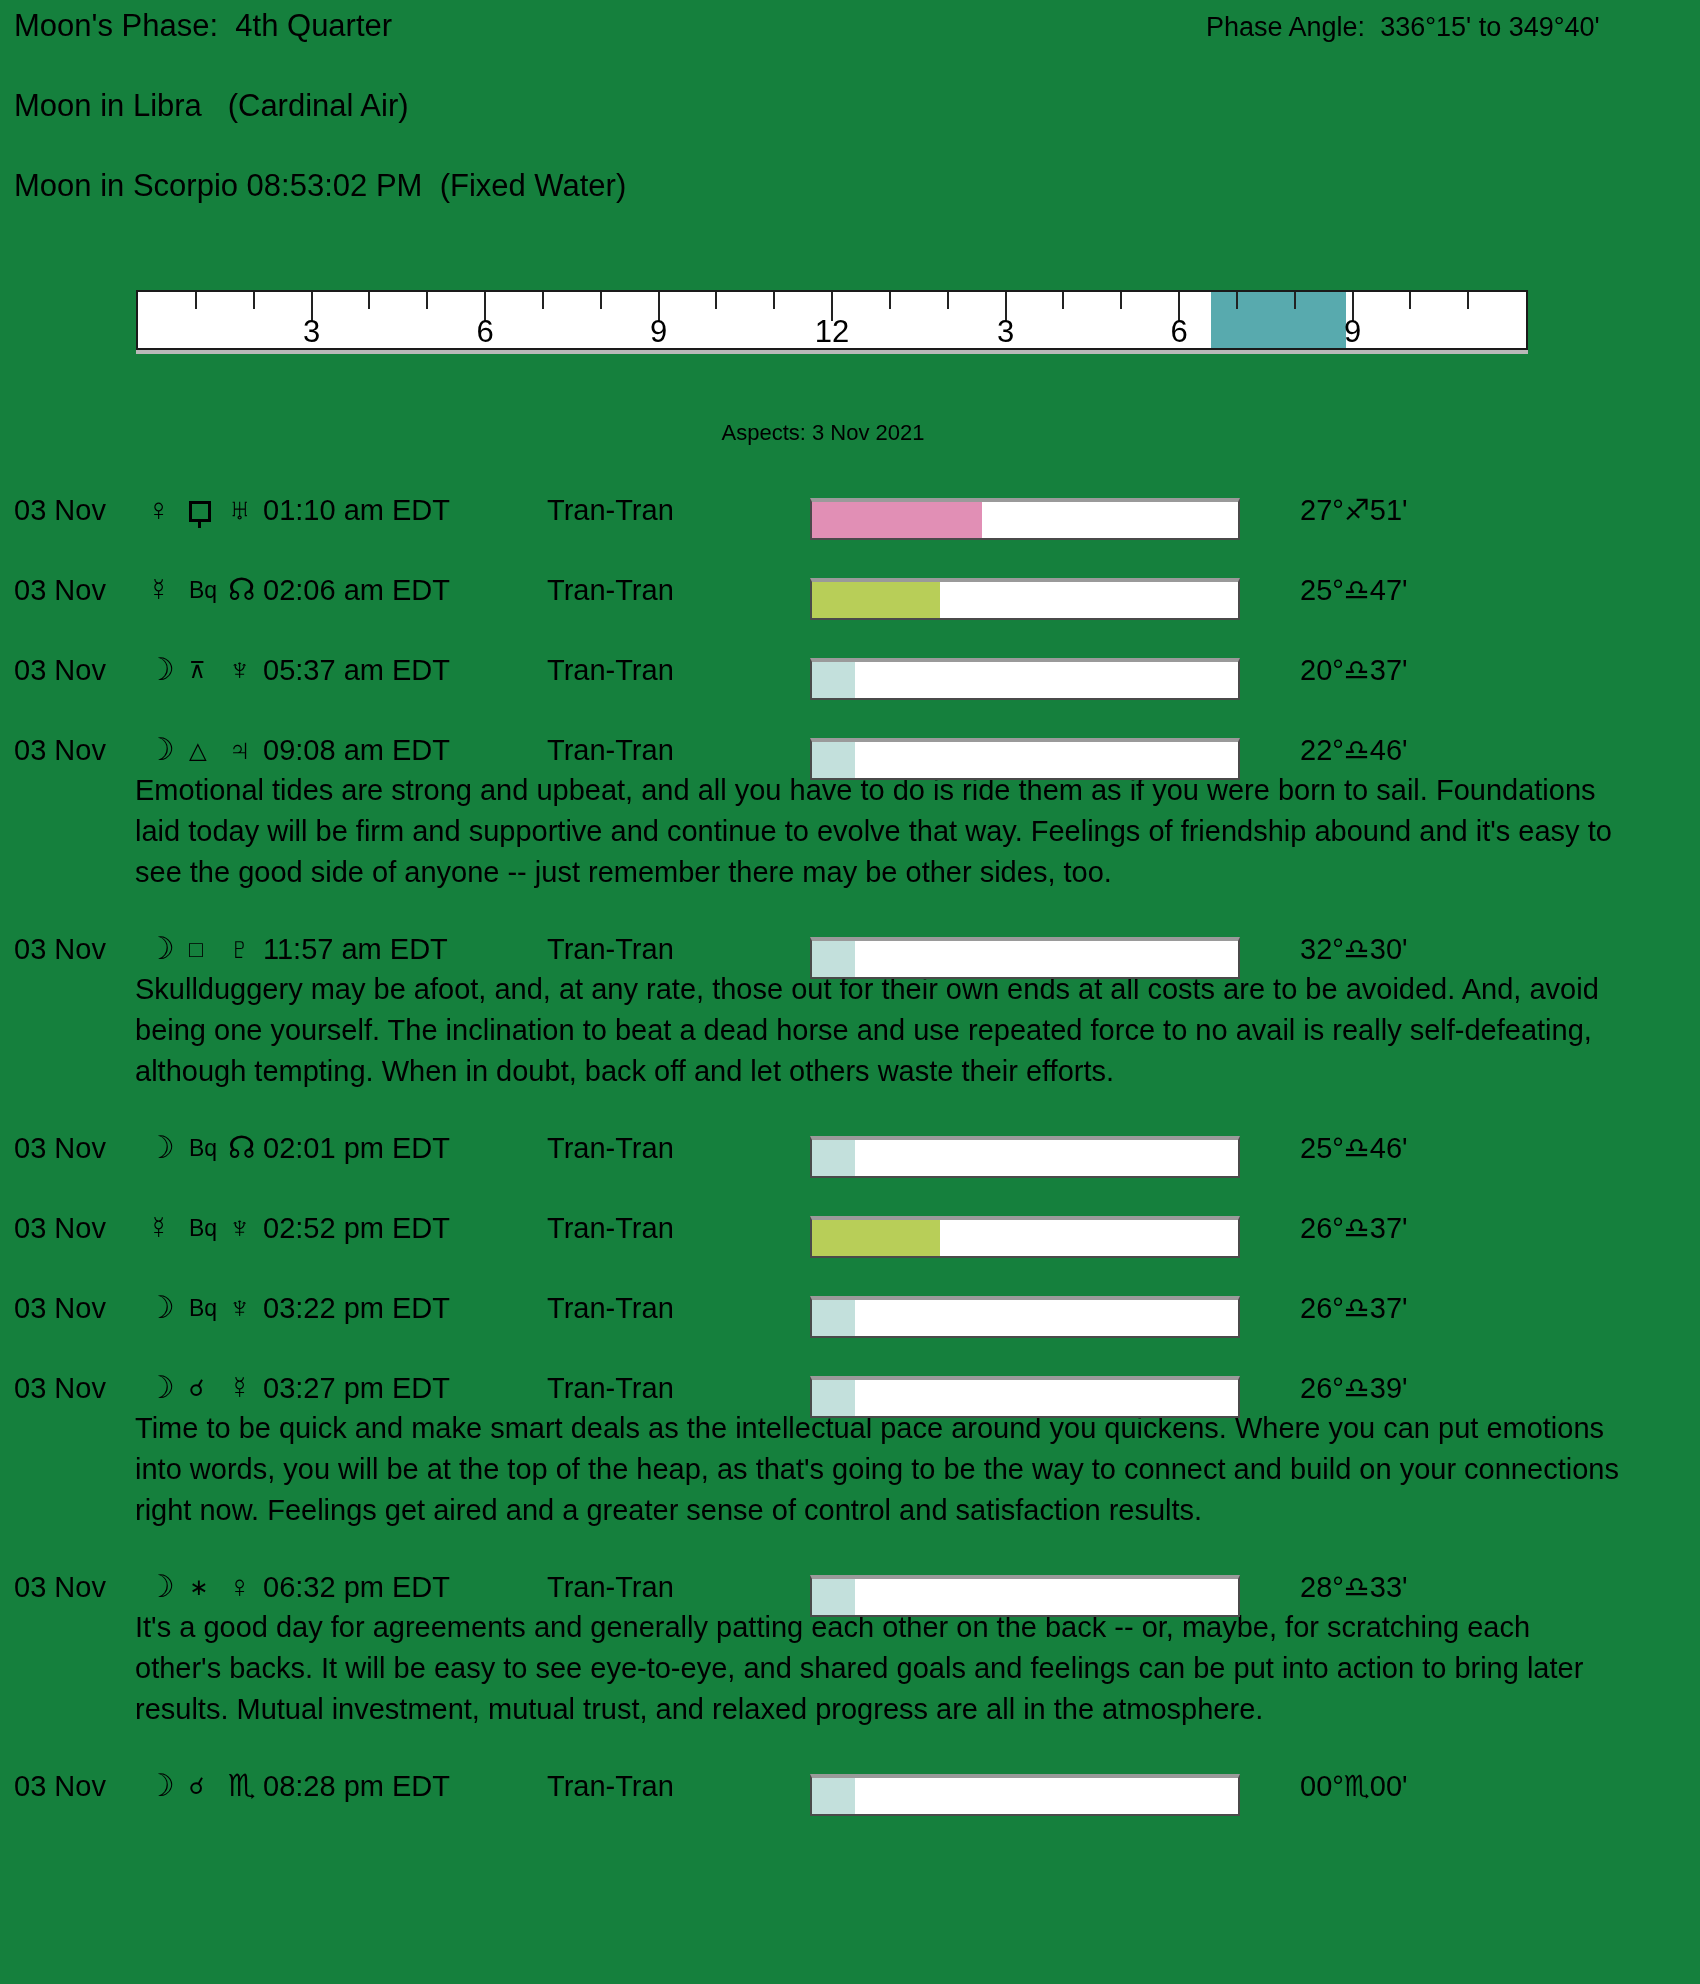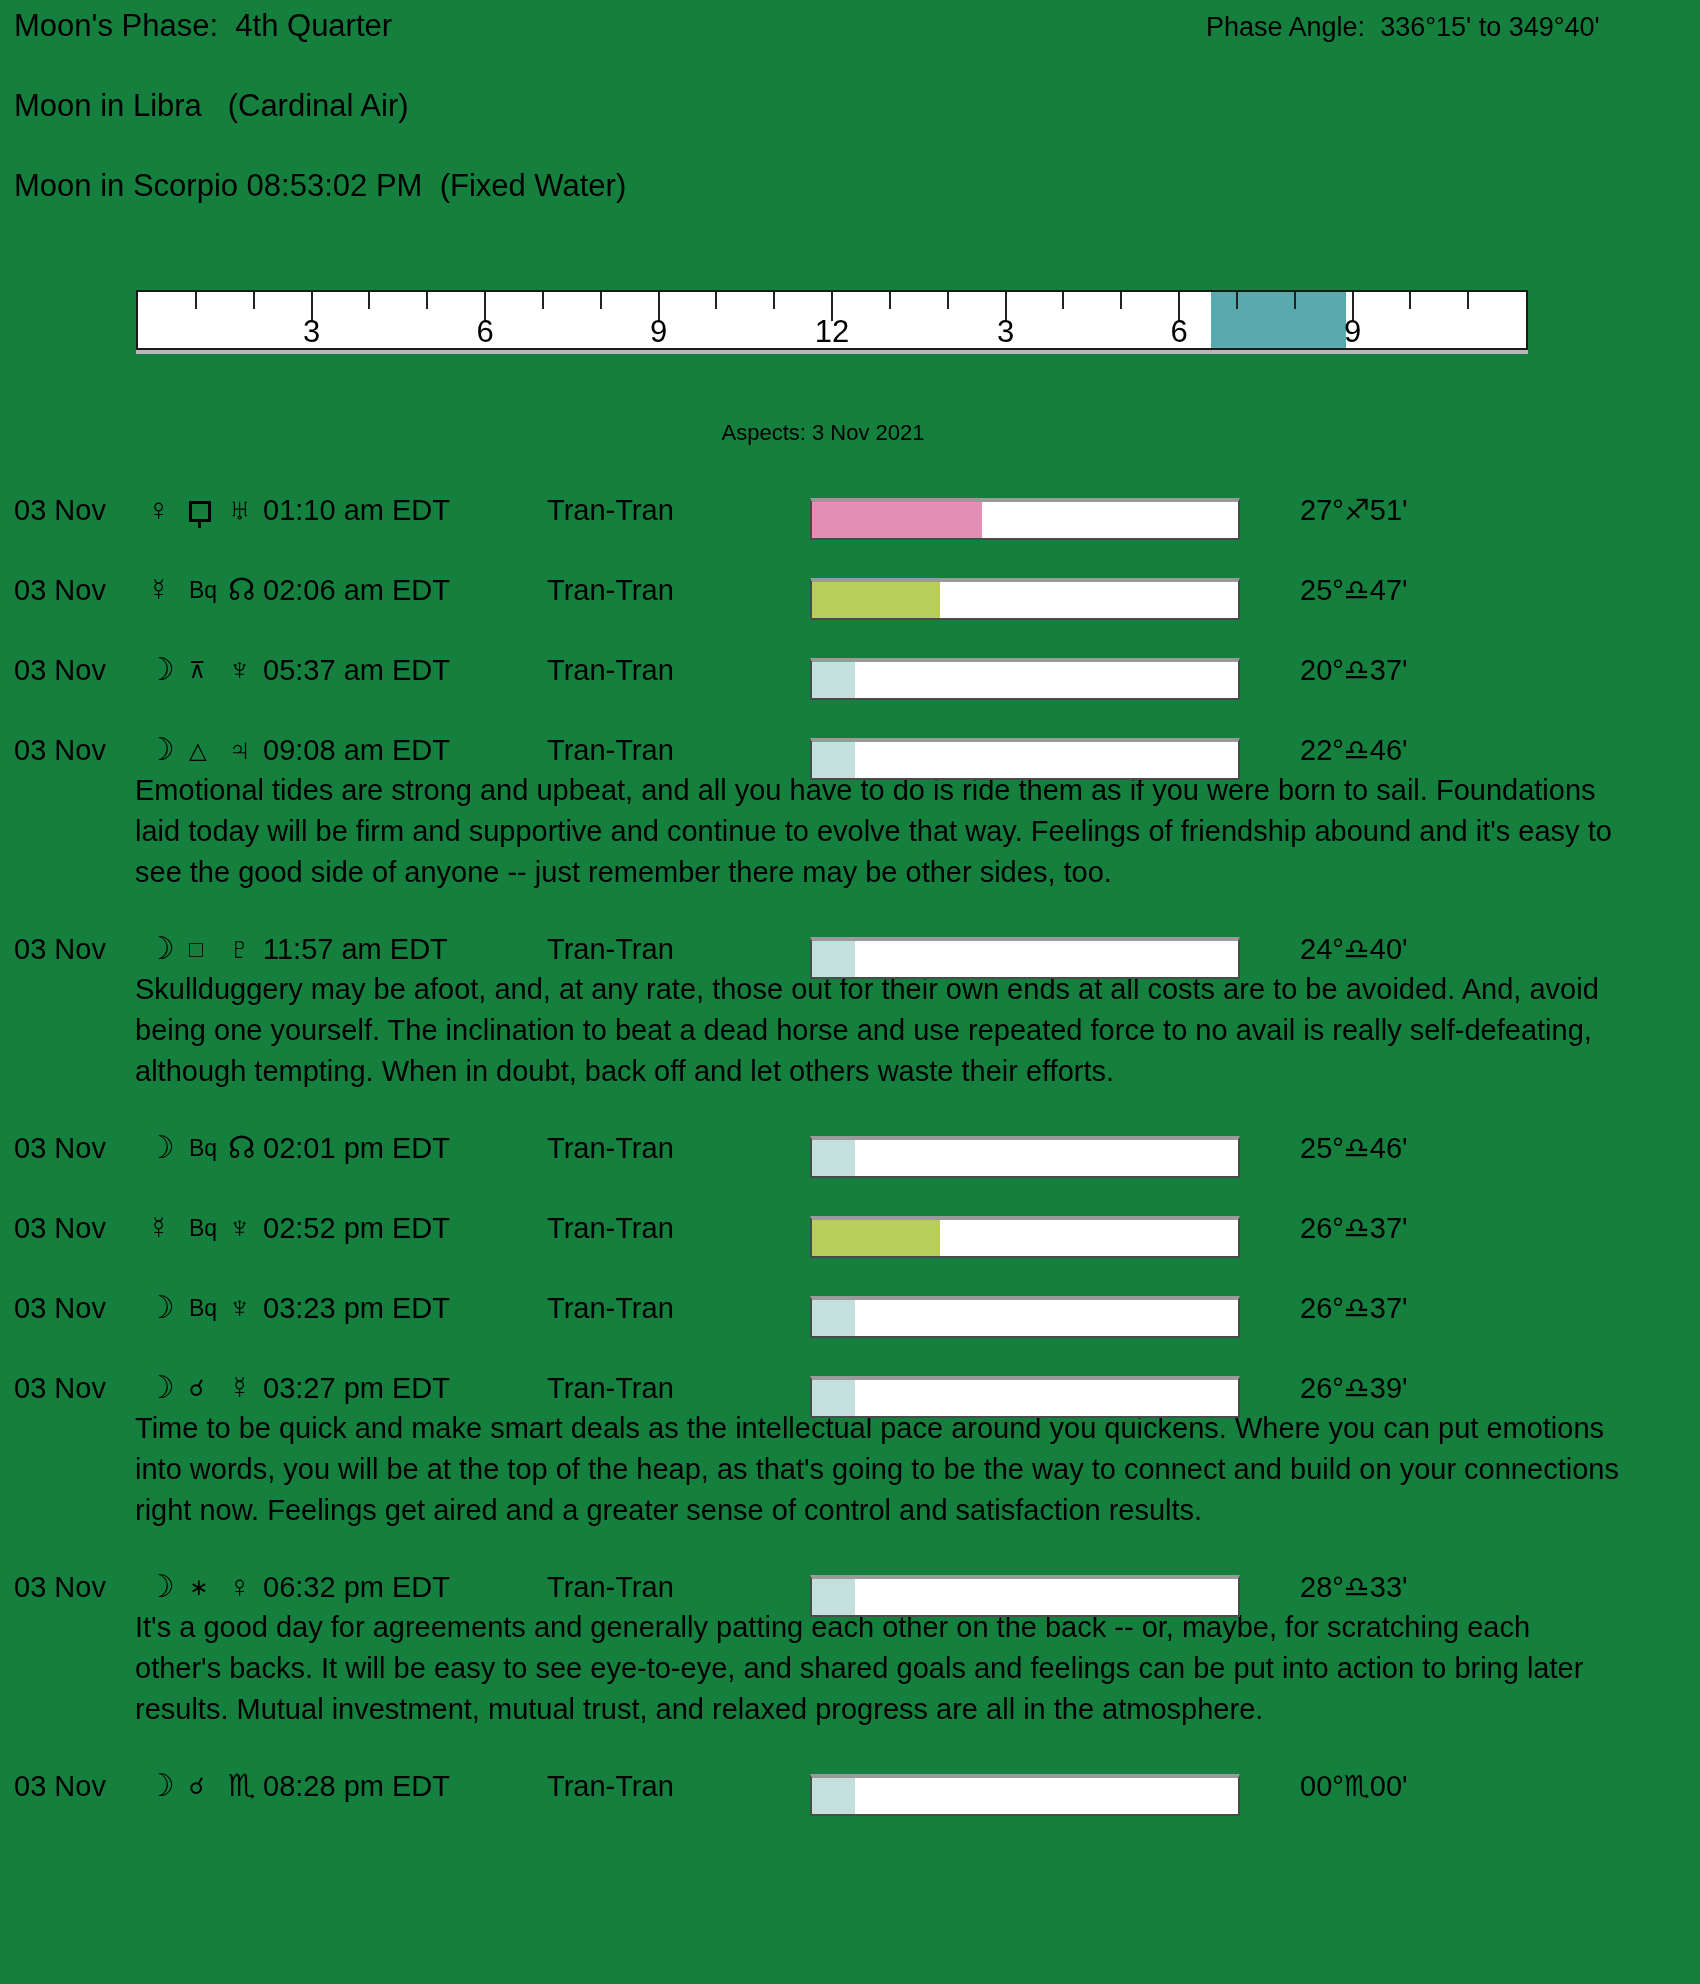--- a/index.html
+++ b/index.html
@@ -177,21 +177,21 @@
         <div class="row">
           <span class="c date">03 Nov</span>
           <span class="c p1">☽</span>
           <span class="c asp asp-square">□</span>
           <span class="c p2">♇</span>
           <span class="c time">11:57 am EDT</span>
           <span class="c type">Tran-Tran</span>
           <span class="bar">
             <span class="fill" style="width: 10%; background: rgb(195, 224, 220);"></span>
           </span>
-          <span class="c deg">24°♎40'</span>
+          <span class="c deg">32°♎30'</span>
         </div>
         <div class="note">Skullduggery may be afoot, and, at any rate, those out for their own ends at all costs are to be avoided. And, avoid being one yourself. The inclination to beat a dead horse and use repeated force to no avail is really self-defeating, although tempting. When in doubt, back off and let others waste their efforts.</div>
         <div class="row gap">
           <span class="c date">03 Nov</span>
           <span class="c p1">☽</span>
           <span class="c asp asp-biquintile">Bq</span>
           <span class="c p2">☊</span>
           <span class="c time">02:01 pm EDT</span>
           <span class="c type">Tran-Tran</span>
           <span class="bar">
@@ -209,21 +209,21 @@
           <span class="bar">
             <span class="fill" style="width: 30%; background: rgb(184, 206, 88);"></span>
           </span>
           <span class="c deg">26°♎37'</span>
         </div>
         <div class="row gap">
           <span class="c date">03 Nov</span>
           <span class="c p1">☽</span>
           <span class="c asp asp-biquintile">Bq</span>
           <span class="c p2">♆</span>
-          <span class="c time">03:23 pm EDT</span>
+          <span class="c time">03:22 pm EDT</span>
           <span class="c type">Tran-Tran</span>
           <span class="bar">
             <span class="fill" style="width: 10%; background: rgb(195, 224, 220);"></span>
           </span>
           <span class="c deg">26°♎37'</span>
         </div>
         <div class="row">
           <span class="c date">03 Nov</span>
           <span class="c p1">☽</span>
           <span class="c asp asp-conjunction">☌</span>

